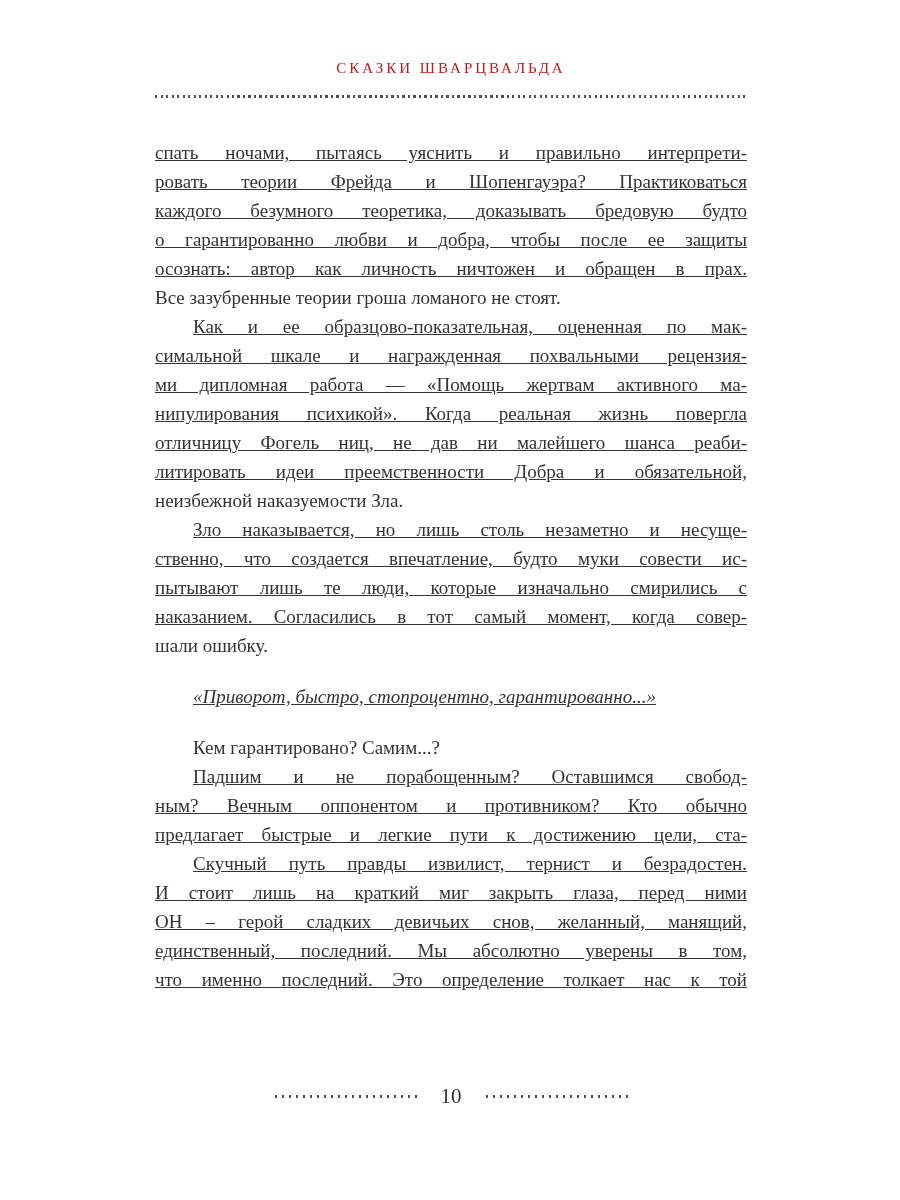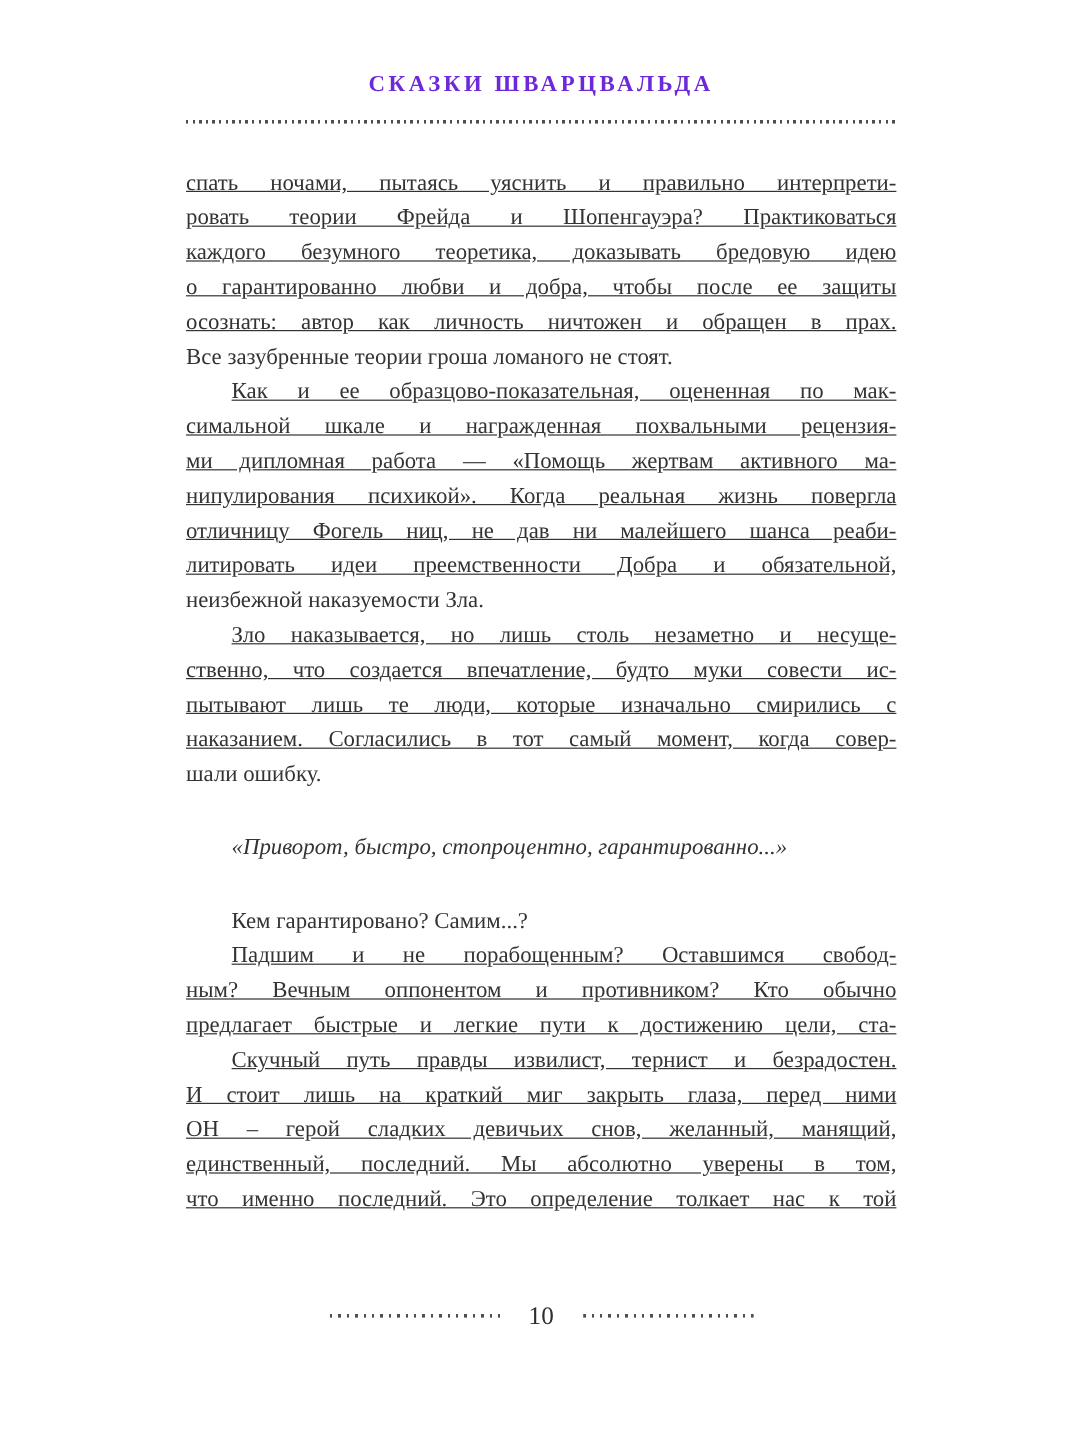--- a/index.html
+++ b/index.html
@@ -18,24 +18,24 @@
   }
   
   .header {
     position: absolute;
     left: 155px;
     top: 60px;
     width: 592px;
     text-align: center;
   }
   .header-title {
-    font-size: 19px;
+    font-size: 15px;
     letter-spacing: 3px;
-    color: #6d28d9;
-    font-weight: 700;
+    color: #b91c1c;
+    font-weight: 400;
   }
   .header-rule {
     margin-top: 18px;
     height: 3px;
     background: repeating-linear-gradient(90deg, #4f4f4f 0 2px, transparent 2px 5.5px);
   }
   
   .body-col {
     position: absolute;
     left: 155px;
@@ -49,21 +49,21 @@
     text-align: justify;
     text-align-last: justify;
     white-space: nowrap;
   }
   .line.justline { white-space: normal; text-decoration: underline; }
   .line.last {
     text-align: center;
     text-align-last: left;
   }
   .line.first { text-indent: 38px; }
-  .para.epigraph { margin: 32px 0; }
+  .para.epigraph { margin: 22px 0; text-decoration: underline; }
   .para.epigraph .line {
     font-style: italic;
     text-align: left;
     text-align-last: left;
   }
   
   .footer {
     position: absolute;
     left: 155px;
     top: 1086px;
@@ -91,21 +91,21 @@
 
   <header class="header">
     <div class="header-title">СКАЗКИ ШВАРЦВАЛЬДА</div>
     <div class="header-rule"></div>
   </header>
 
   <main class="body-col">
       <div class="para plain">
         <div class="line justline">спать ночами, пытаясь уяснить и правильно интерпрети-</div>
         <div class="line justline">ровать теории Фрейда и Шопенгауэра? Практиковаться</div>
-        <div class="line justline">каждого безумного теоретика, доказывать бредовую идею</div>
+        <div class="line justline">каждого безумного теоретика, доказывать бредовую будто</div>
         <div class="line justline">о гарантированно любви и добра, чтобы после ее защиты</div>
         <div class="line justline">осознать: автор как личность ничтожен и обращен в прах.</div>
         <div class="line last">Все зазубренные теории гроша ломаного не стоят.</div>
       </div>
       <div class="para indent">
         <div class="line justline first">Как и ее образцово-показательная, оцененная по мак-</div>
         <div class="line justline">симальной шкале и награжденная похвальными рецензия-</div>
         <div class="line justline">ми дипломная работа — «Помощь жертвам активного ма-</div>
         <div class="line justline">нипулирования психикой». Когда реальная жизнь повергла</div>
         <div class="line justline">отличницу Фогель ниц, не дав ни малейшего шанса реаби-</div>

